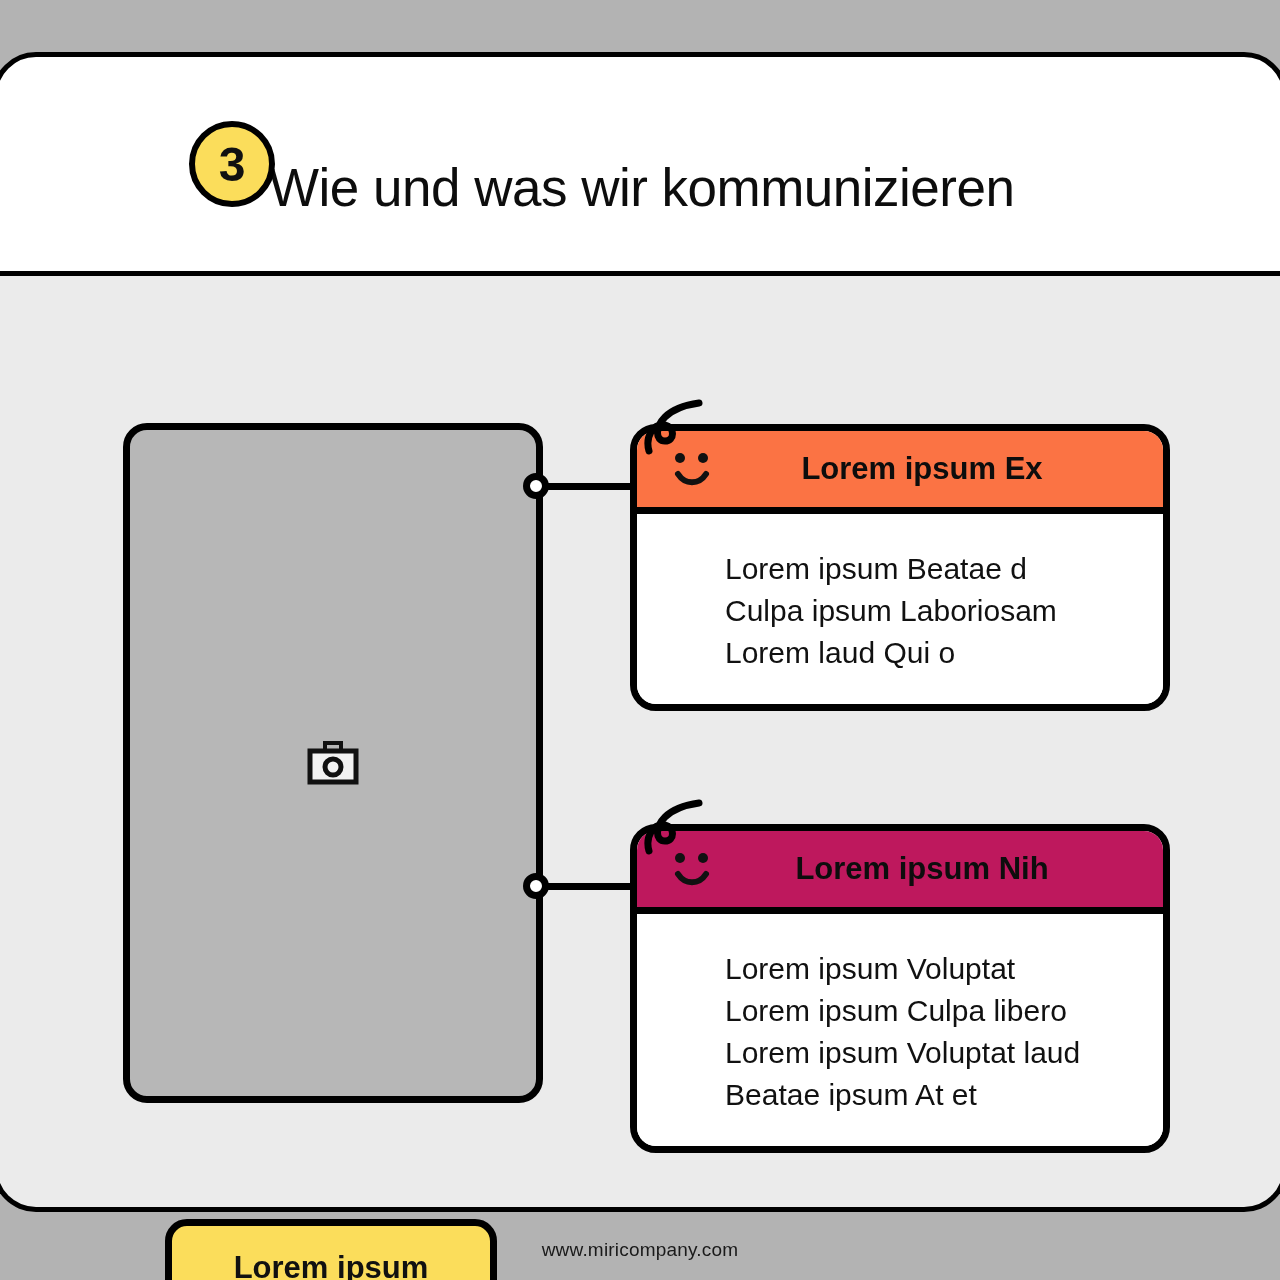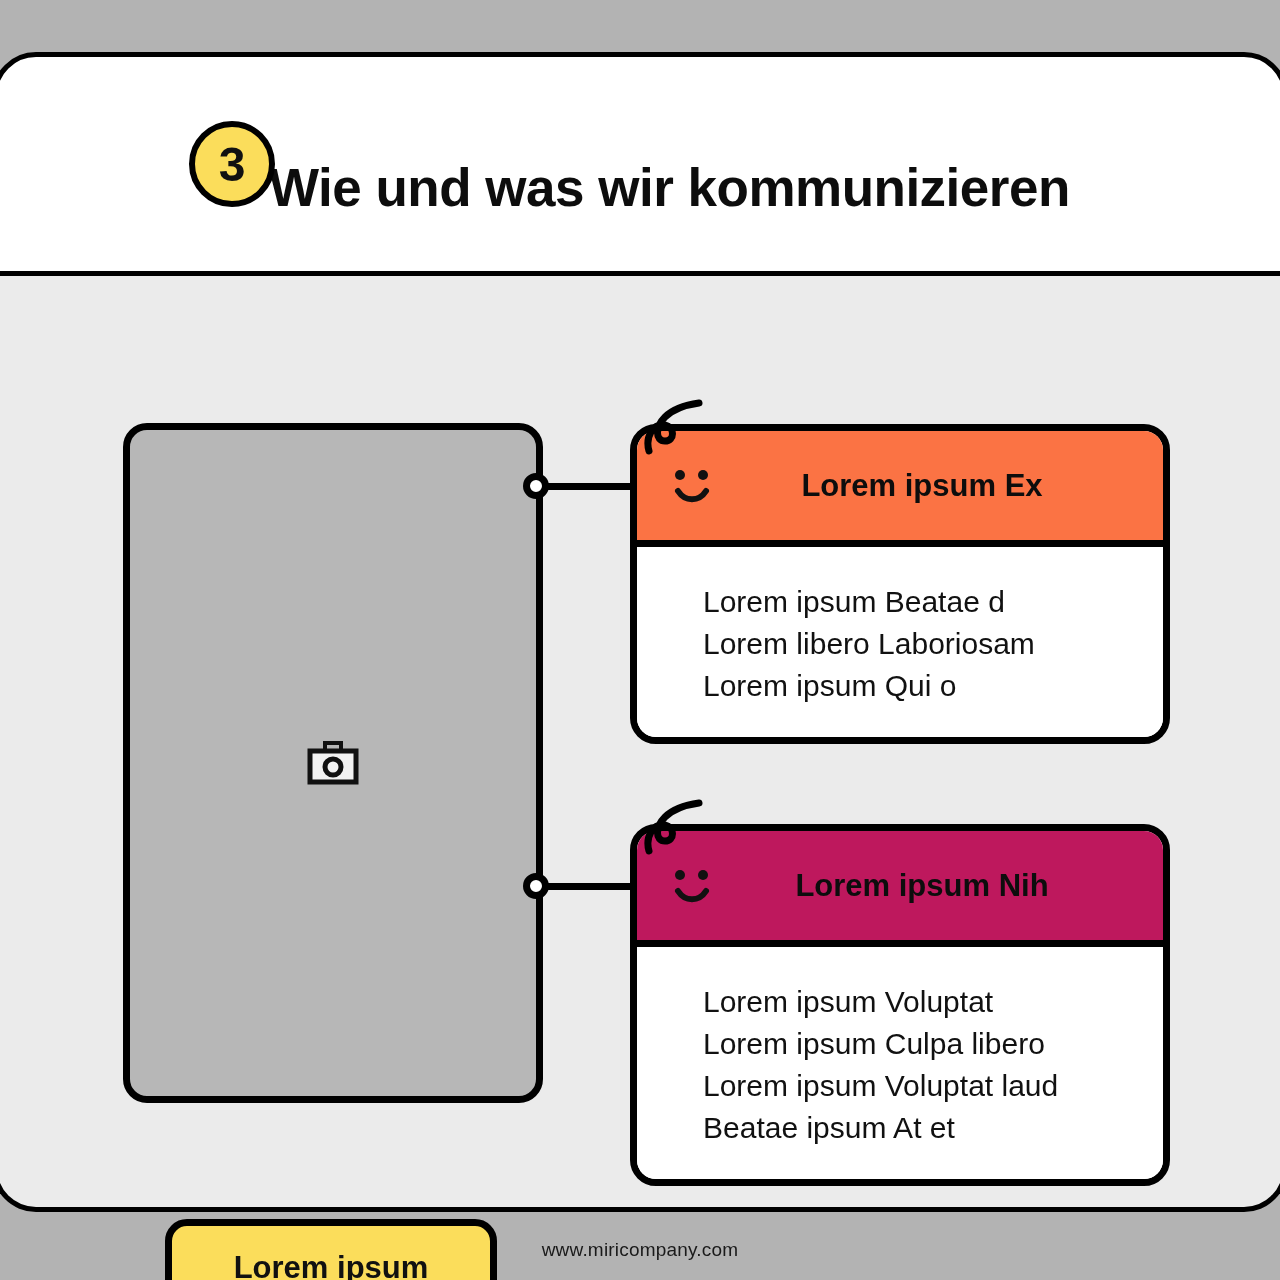--- a/index.html
+++ b/index.html
@@ -63,21 +63,21 @@
     font-size: 48px;
     font-weight: 700;
     color: #111111;
     letter-spacing: 0;
     position: relative;
     z-index: 2;
   }
 
   .header-title {
     font-size: 53px;
-    font-weight: 700;
+    font-weight: 400;
     color: #0d0d0d;
     letter-spacing: -0.5px;
     white-space: nowrap;
     margin-left: -6px;
     position: relative;
     z-index: 1;
     margin-top: 47px;
   }
 
   
@@ -157,21 +157,21 @@
     width: 540px;
     border: 7px solid #000000;
     border-radius: 26px;
     background: #ffffff;
     overflow: visible;
     z-index: 3;
   }
 
   .card-head {
     position: relative;
-    height: 116px;
+    height: 83px;
     border-top-left-radius: 19px;
     border-top-right-radius: 19px;
     border-bottom: 7px solid #000000;
     display: flex;
     align-items: center;
     padding-left: 30px;
   }
 
   .card-head.orange { background: #fb7344; }
   .card-head.blue   { background: #be185d; }
@@ -194,21 +194,21 @@
   .curl-icon {
     position: absolute;
     left: 6px;
     top: -34px;
     width: 64px;
     height: 58px;
     pointer-events: none;
   }
 
   .card-body {
-    padding: 34px 0 30px 66px;
+    padding: 34px 0 30px 88px;
     background: #ffffff;
     border-bottom-left-radius: 19px;
     border-bottom-right-radius: 19px;
   }
 
   .card-line {
     font-size: 30px;
     line-height: 42px;
     color: #111111;
     font-weight: 400;
@@ -275,22 +275,22 @@
         </svg>
         <svg class="face-icon" viewBox="0 0 50 44">
           <circle cx="13" cy="11" r="5" fill="#111"></circle>
           <circle cx="36" cy="11" r="5" fill="#111"></circle>
           <path d="M11 27 C 18 38, 32 38, 39 27" fill="none" stroke="#111" stroke-width="6" stroke-linecap="round"></path>
         </svg>
         <div class="card-title">Lorem ipsum Ex</div>
       </div>
       <div class="card-body">
         <div class="card-line">Lorem ipsum Beatae d</div>
-        <div class="card-line">Lorem libero Laboriosam</div>
-        <div class="card-line">Lorem ipsum Qui o</div>
+        <div class="card-line">Culpa ipsum Laboriosam</div>
+        <div class="card-line">Lorem laud Qui o</div>
       </div>
     </div>
 
     <div class="card" id="card-blue">
       <div class="card-head blue">
         <svg class="curl-icon" viewBox="0 0 64 58">
           <path d="M6 54 C 2 40, 10 26, 22 28 C 32 30, 32 44, 22 44 C 12 44, 12 30, 22 20 C 30 12, 42 8, 56 6" fill="none" stroke="#000" stroke-width="7" stroke-linecap="round"></path>
         </svg>
         <svg class="face-icon" viewBox="0 0 50 44">
           <circle cx="13" cy="11" r="5" fill="#111"></circle>

